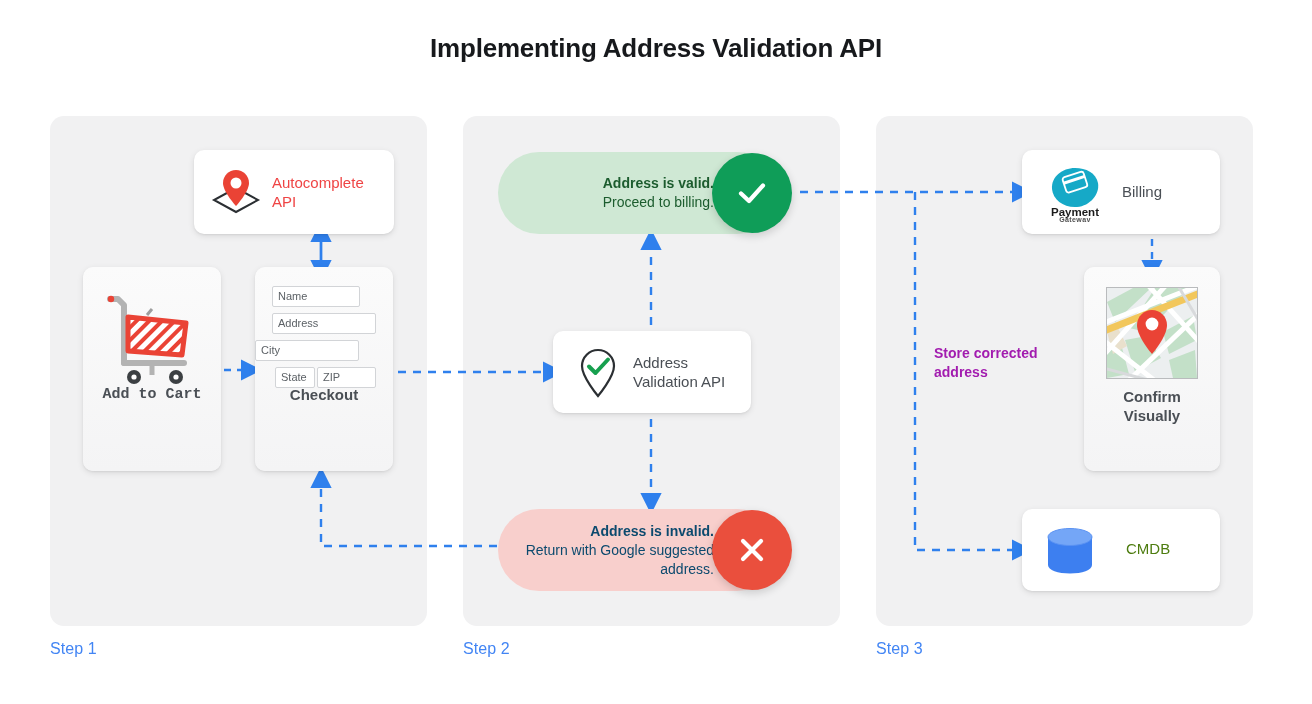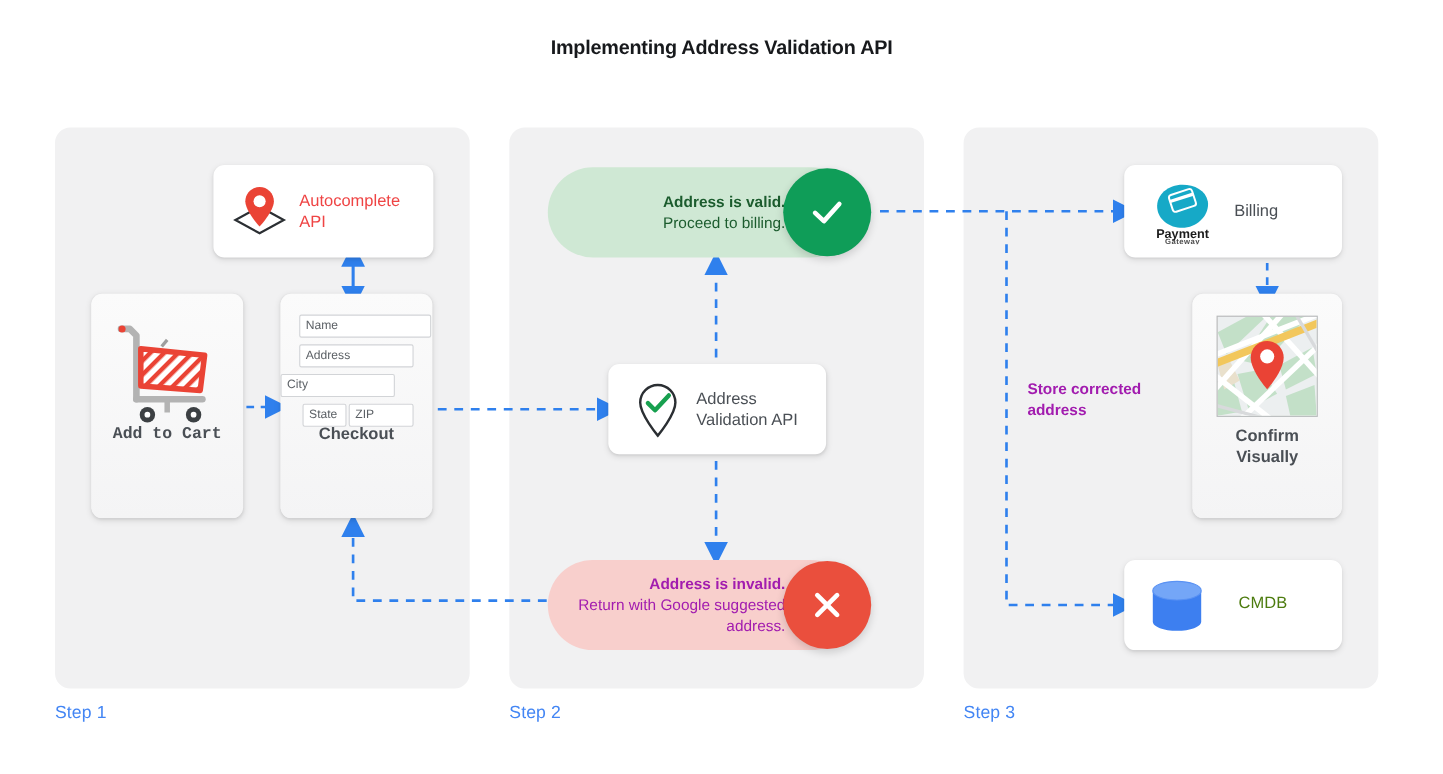--- a/index.html
+++ b/index.html
@@ -7,21 +7,21 @@
     width: 1312px; height: 704px;
     background: #ffffff;
     font-family: "Liberation Sans", sans-serif;
     overflow: hidden;
   }
   #stage { position: relative; width: 1312px; height: 704px; }
 
   .title {
     position: absolute; top: 33px; left: 0; width: 1312px;
     text-align: center;
-    font-size: 18px; font-weight: bold; color: #17191c;
+    font-size: 26px; font-weight: bold; color: #17191c;
     letter-spacing: -0.2px;
   }
 
   
   .panel {
     position: absolute;
     background: #f1f1f2;
     border-radius: 14px;
   }
   #panel1 { left: 50px;  top: 116px; width: 377px; height: 510px; }
@@ -93,21 +93,21 @@
   #valid-pill   { left: 498px; top: 152px; width: 280px; height: 82px; background: #cfe8d4; }
   #invalid-pill { left: 498px; top: 509px; width: 280px; height: 82px; background: #f8cfcc; }
 
   .pill-text {
     position: absolute; right: 64px; top: 50%;
     transform: translateY(-50%);
     text-align: right; width: 190px;
     font-size: 14px; line-height: 19px;
   }
   #valid-pill .pill-text   { color: #1c5c2e; }
-  #invalid-pill .pill-text { color: #a21caf; }
+  #invalid-pill .pill-text { color: #0c4a6e; }
   .pill-text b { font-weight: bold; display: block; }
 
   .status-circle {
     position: absolute;
     width: 80px; height: 80px; border-radius: 50%;
     display: flex; align-items: center; justify-content: center;
     box-shadow: 0 3px 8px rgba(0,0,0,0.16);
   }
   #valid-circle   { left: 712px; top: 153px; background: #0f9d58; }
   #invalid-circle { left: 712px; top: 510px; background: #ea4f3d; }
@@ -232,21 +232,21 @@
         <circle cx="32" cy="88" r="7" fill="#3c4043"></circle>
         <circle cx="32" cy="88" r="2.6" fill="#ffffff"></circle>
         <circle cx="74" cy="88" r="7" fill="#3c4043"></circle>
         <circle cx="74" cy="88" r="2.6" fill="#ffffff"></circle>
       </svg>
     </div>
     <div class="card-caption">Add to Cart</div>
   </div>
 
   <div class="card-soft" id="checkout-card">
-    <div class="field" style="left:17px; top:19px; width:120px;">Name</div>
+    <div class="field" style="left:17px; top:19px; width:88px;">Name</div>
     <div class="field" style="left:17px; top:46px; width:104px;">Address</div>
     <div class="field" style="left:0; top:73px; width:104px;">City</div>
     <div class="field" style="left:20px; top:100px; width:40px;">State</div>
     <div class="field" style="left:62px; top:100px; width:59px;">ZIP</div>
     <div class="card-caption">Checkout</div>
   </div>
 
   <div class="pill" id="valid-pill">
     <div class="pill-text">
       <b>Address is valid.</b>

